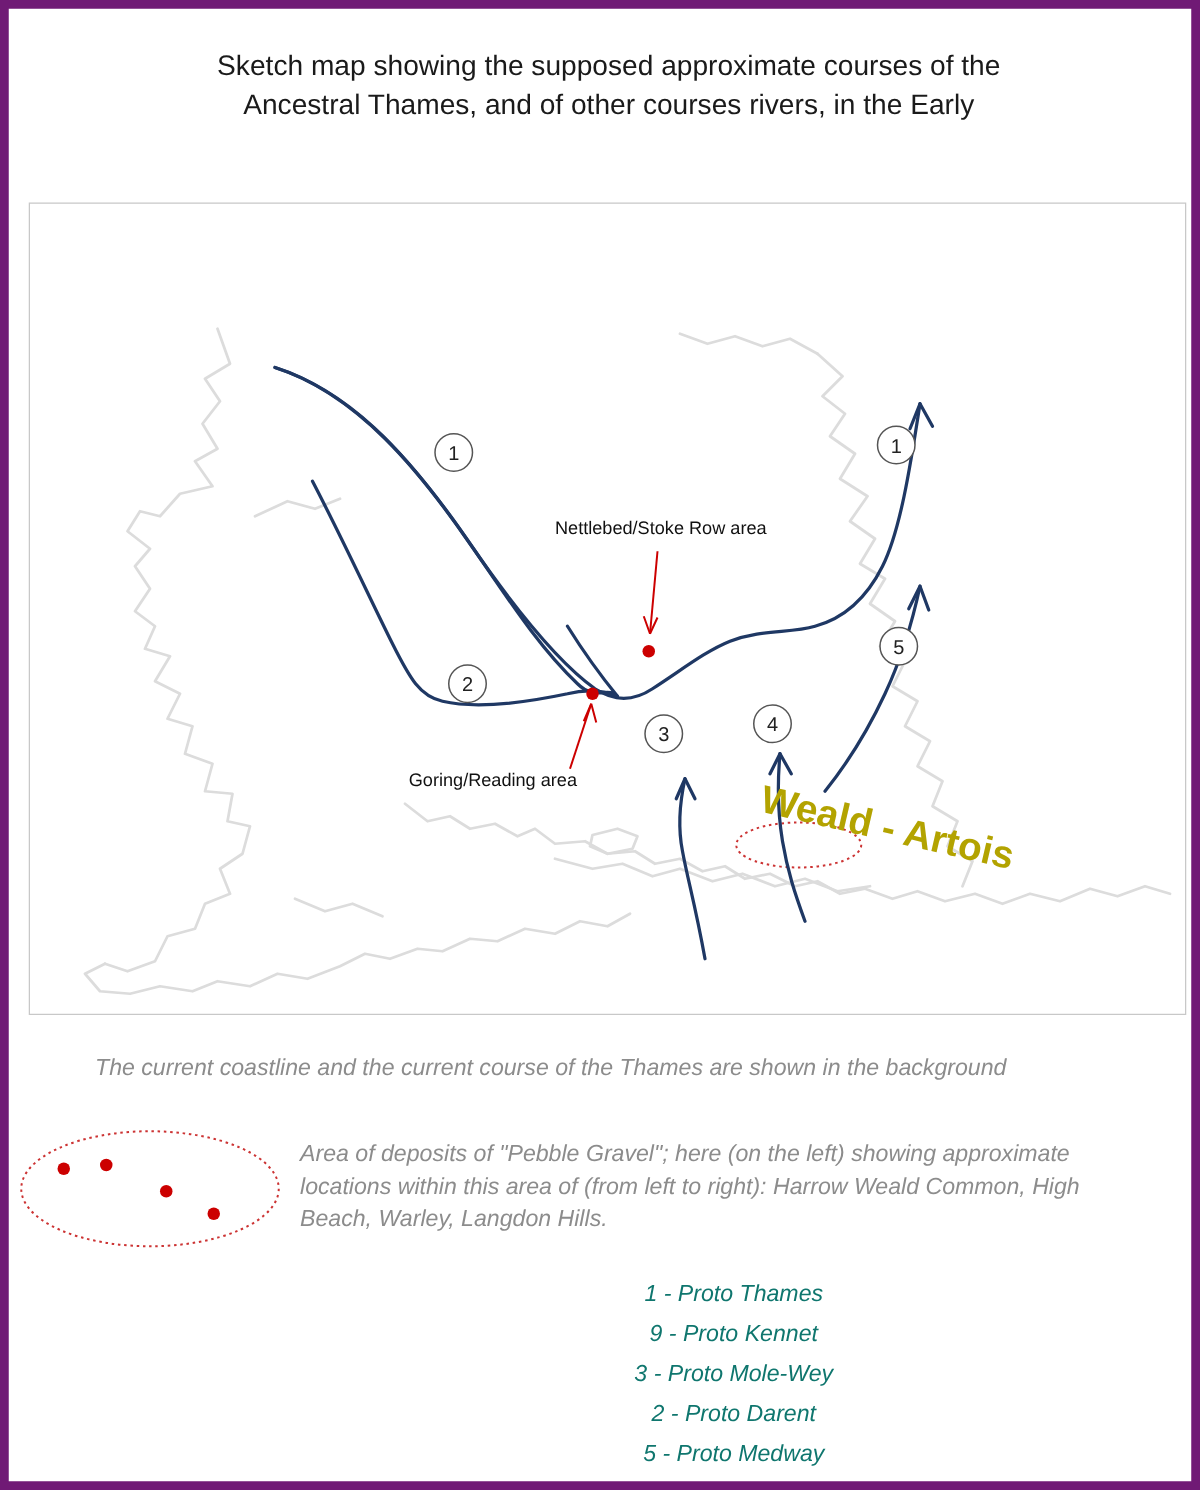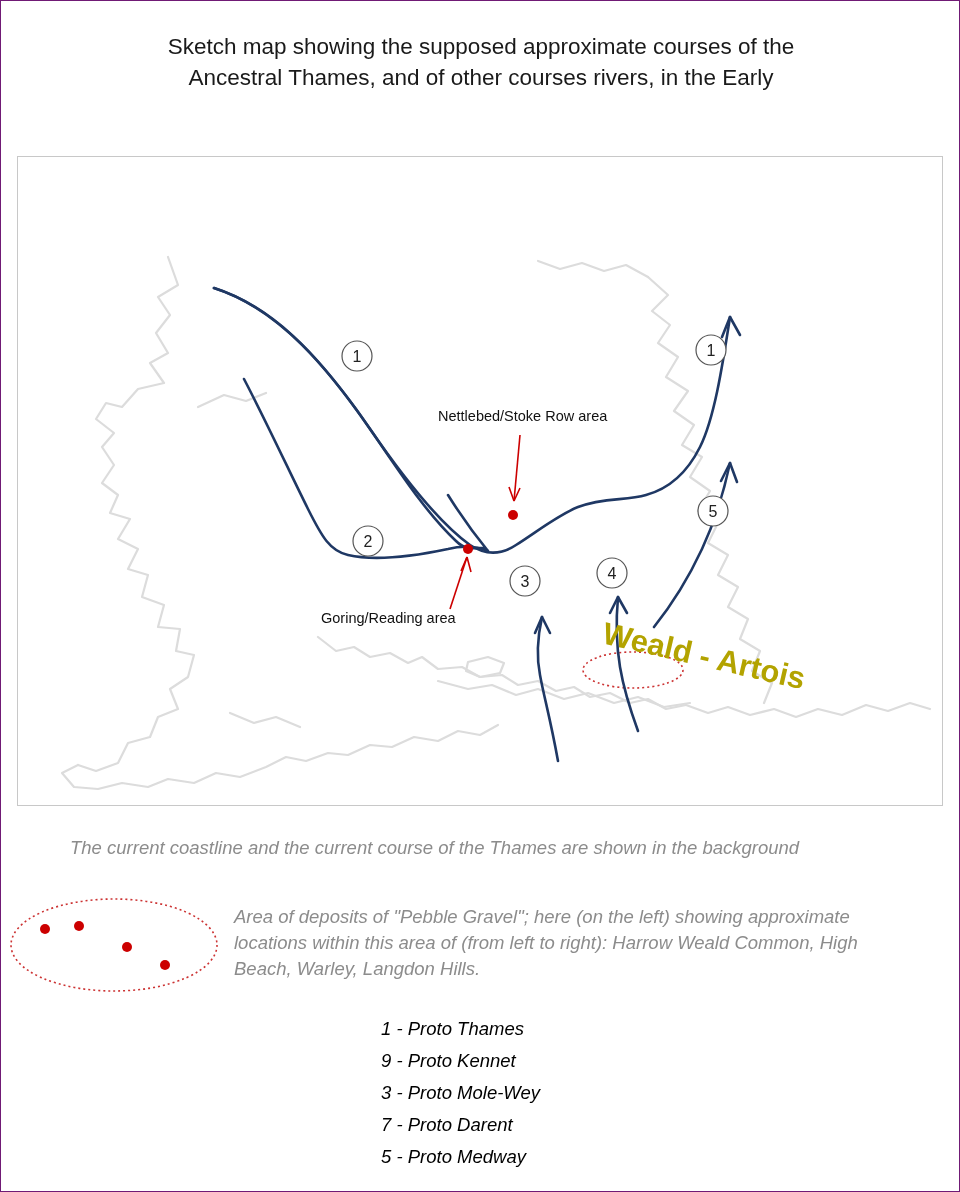--- a/index.html
+++ b/index.html
@@ -13,21 +13,21 @@
     font-family: "Liberation Sans", sans-serif;
     color: #111111;
     position: relative;
     overflow: hidden;
   }
   #page {
     position: relative;
     width: 960px;
     height: 1192px;
     box-sizing: border-box;
-    border: 1px solid #701a75;
+    border: 7px solid #701a75;
     background: #ffffff;
   }
   
   .title-block {
     position: absolute;
     left: 0;
     top: 30px;
     width: 960px;
     text-align: center;
     font-size: 22.5px;
@@ -88,22 +88,23 @@
 
   
   .key-list {
     position: absolute;
     left: 380px;
     top: 1012px;
     width: 400px;
     font-size: 18.5px;
     line-height: 32px;
     font-style: italic;
-    color: #000000;
-    font-family: "Liberation Sans", sans-serif;
+    color: #0f766e;
+    font-family: "Liberation Sans", sans-serif;
+    text-align: center;
   }
   .key-item { display: block; }
 
   
   .map-label {
     font-family: "Liberation Sans", sans-serif;
     font-size: 14.5px;
     fill: #111111;
   }
   .circ-num {
@@ -251,17 +252,17 @@
   <div class="pebble-note">
     <span>Area of deposits of "Pebble Gravel"; here (on the left) showing</span>
     <span>approximate locations within this area of (from left to right): Harrow</span>
     <span>Weald Common, High Beach, Warley, Langdon Hills.</span>
   </div>
 
   <div class="key-list">
     <span class="key-item">1 - Proto Thames</span>
     <span class="key-item">9 - Proto Kennet</span>
     <span class="key-item">3 - Proto Mole-Wey</span>
-    <span class="key-item">7 - Proto Darent</span>
+    <span class="key-item">2 - Proto Darent</span>
     <span class="key-item">5 - Proto Medway</span>
   </div>
 
 </div>
 
 </body></html>

